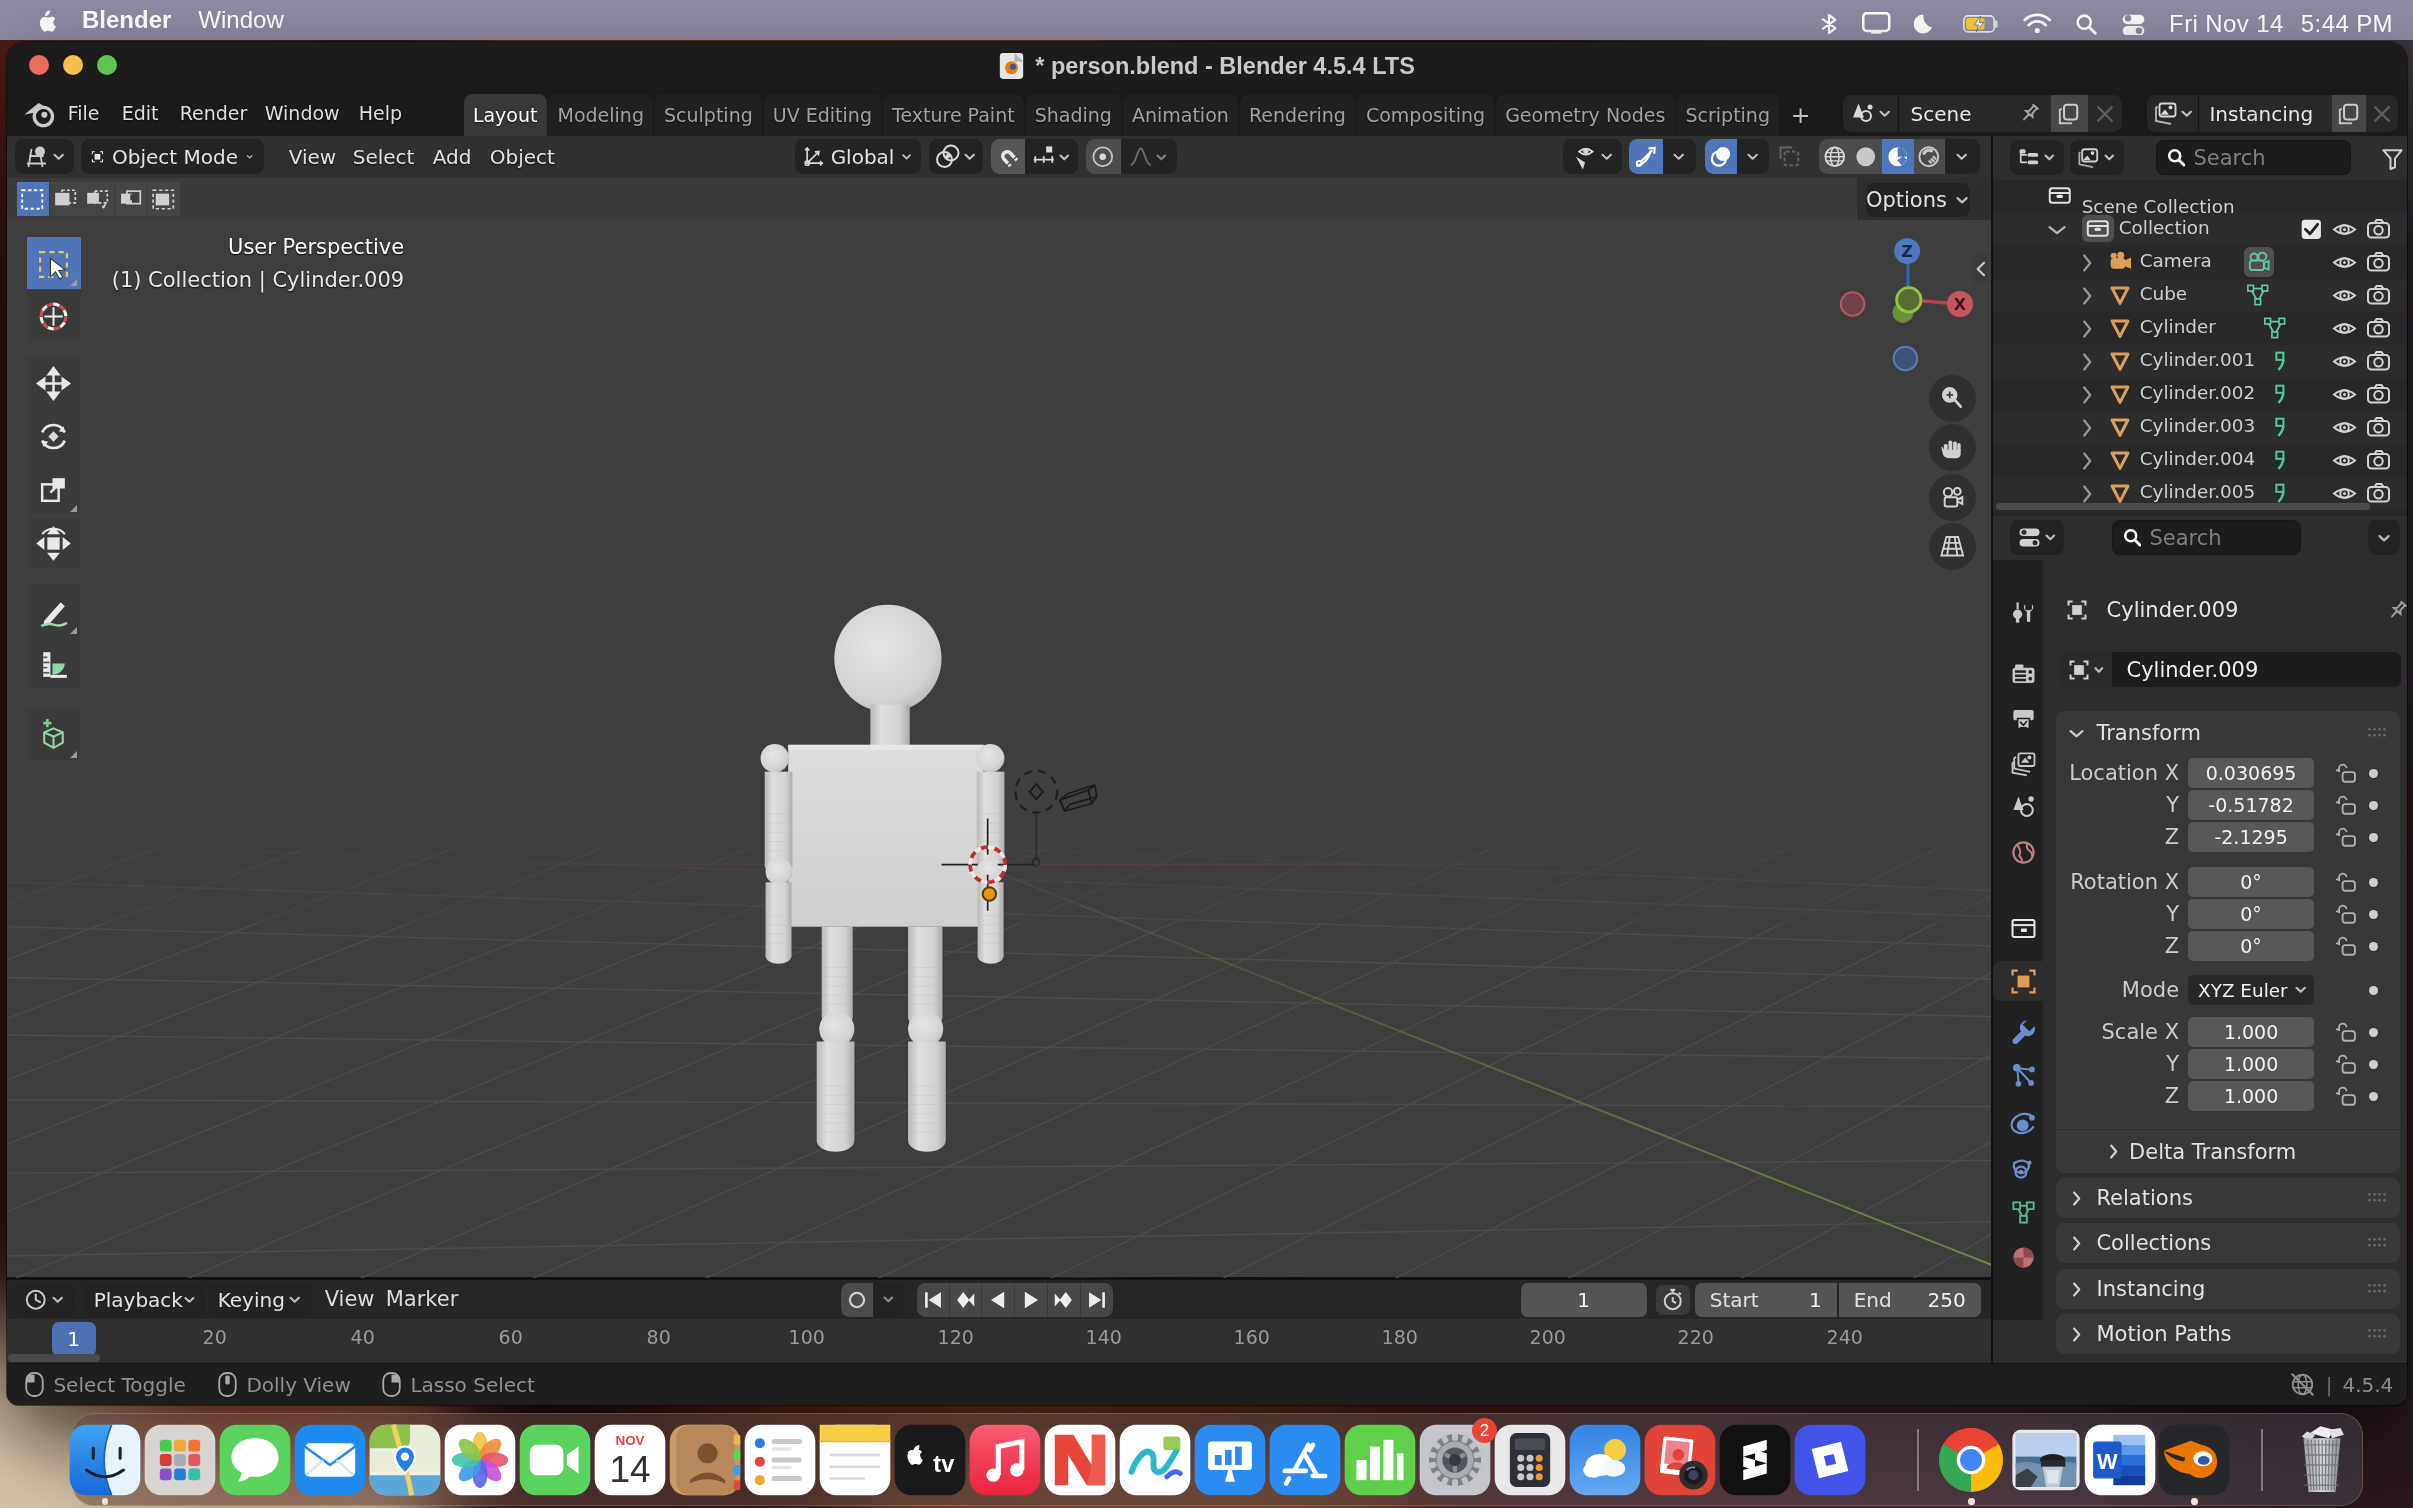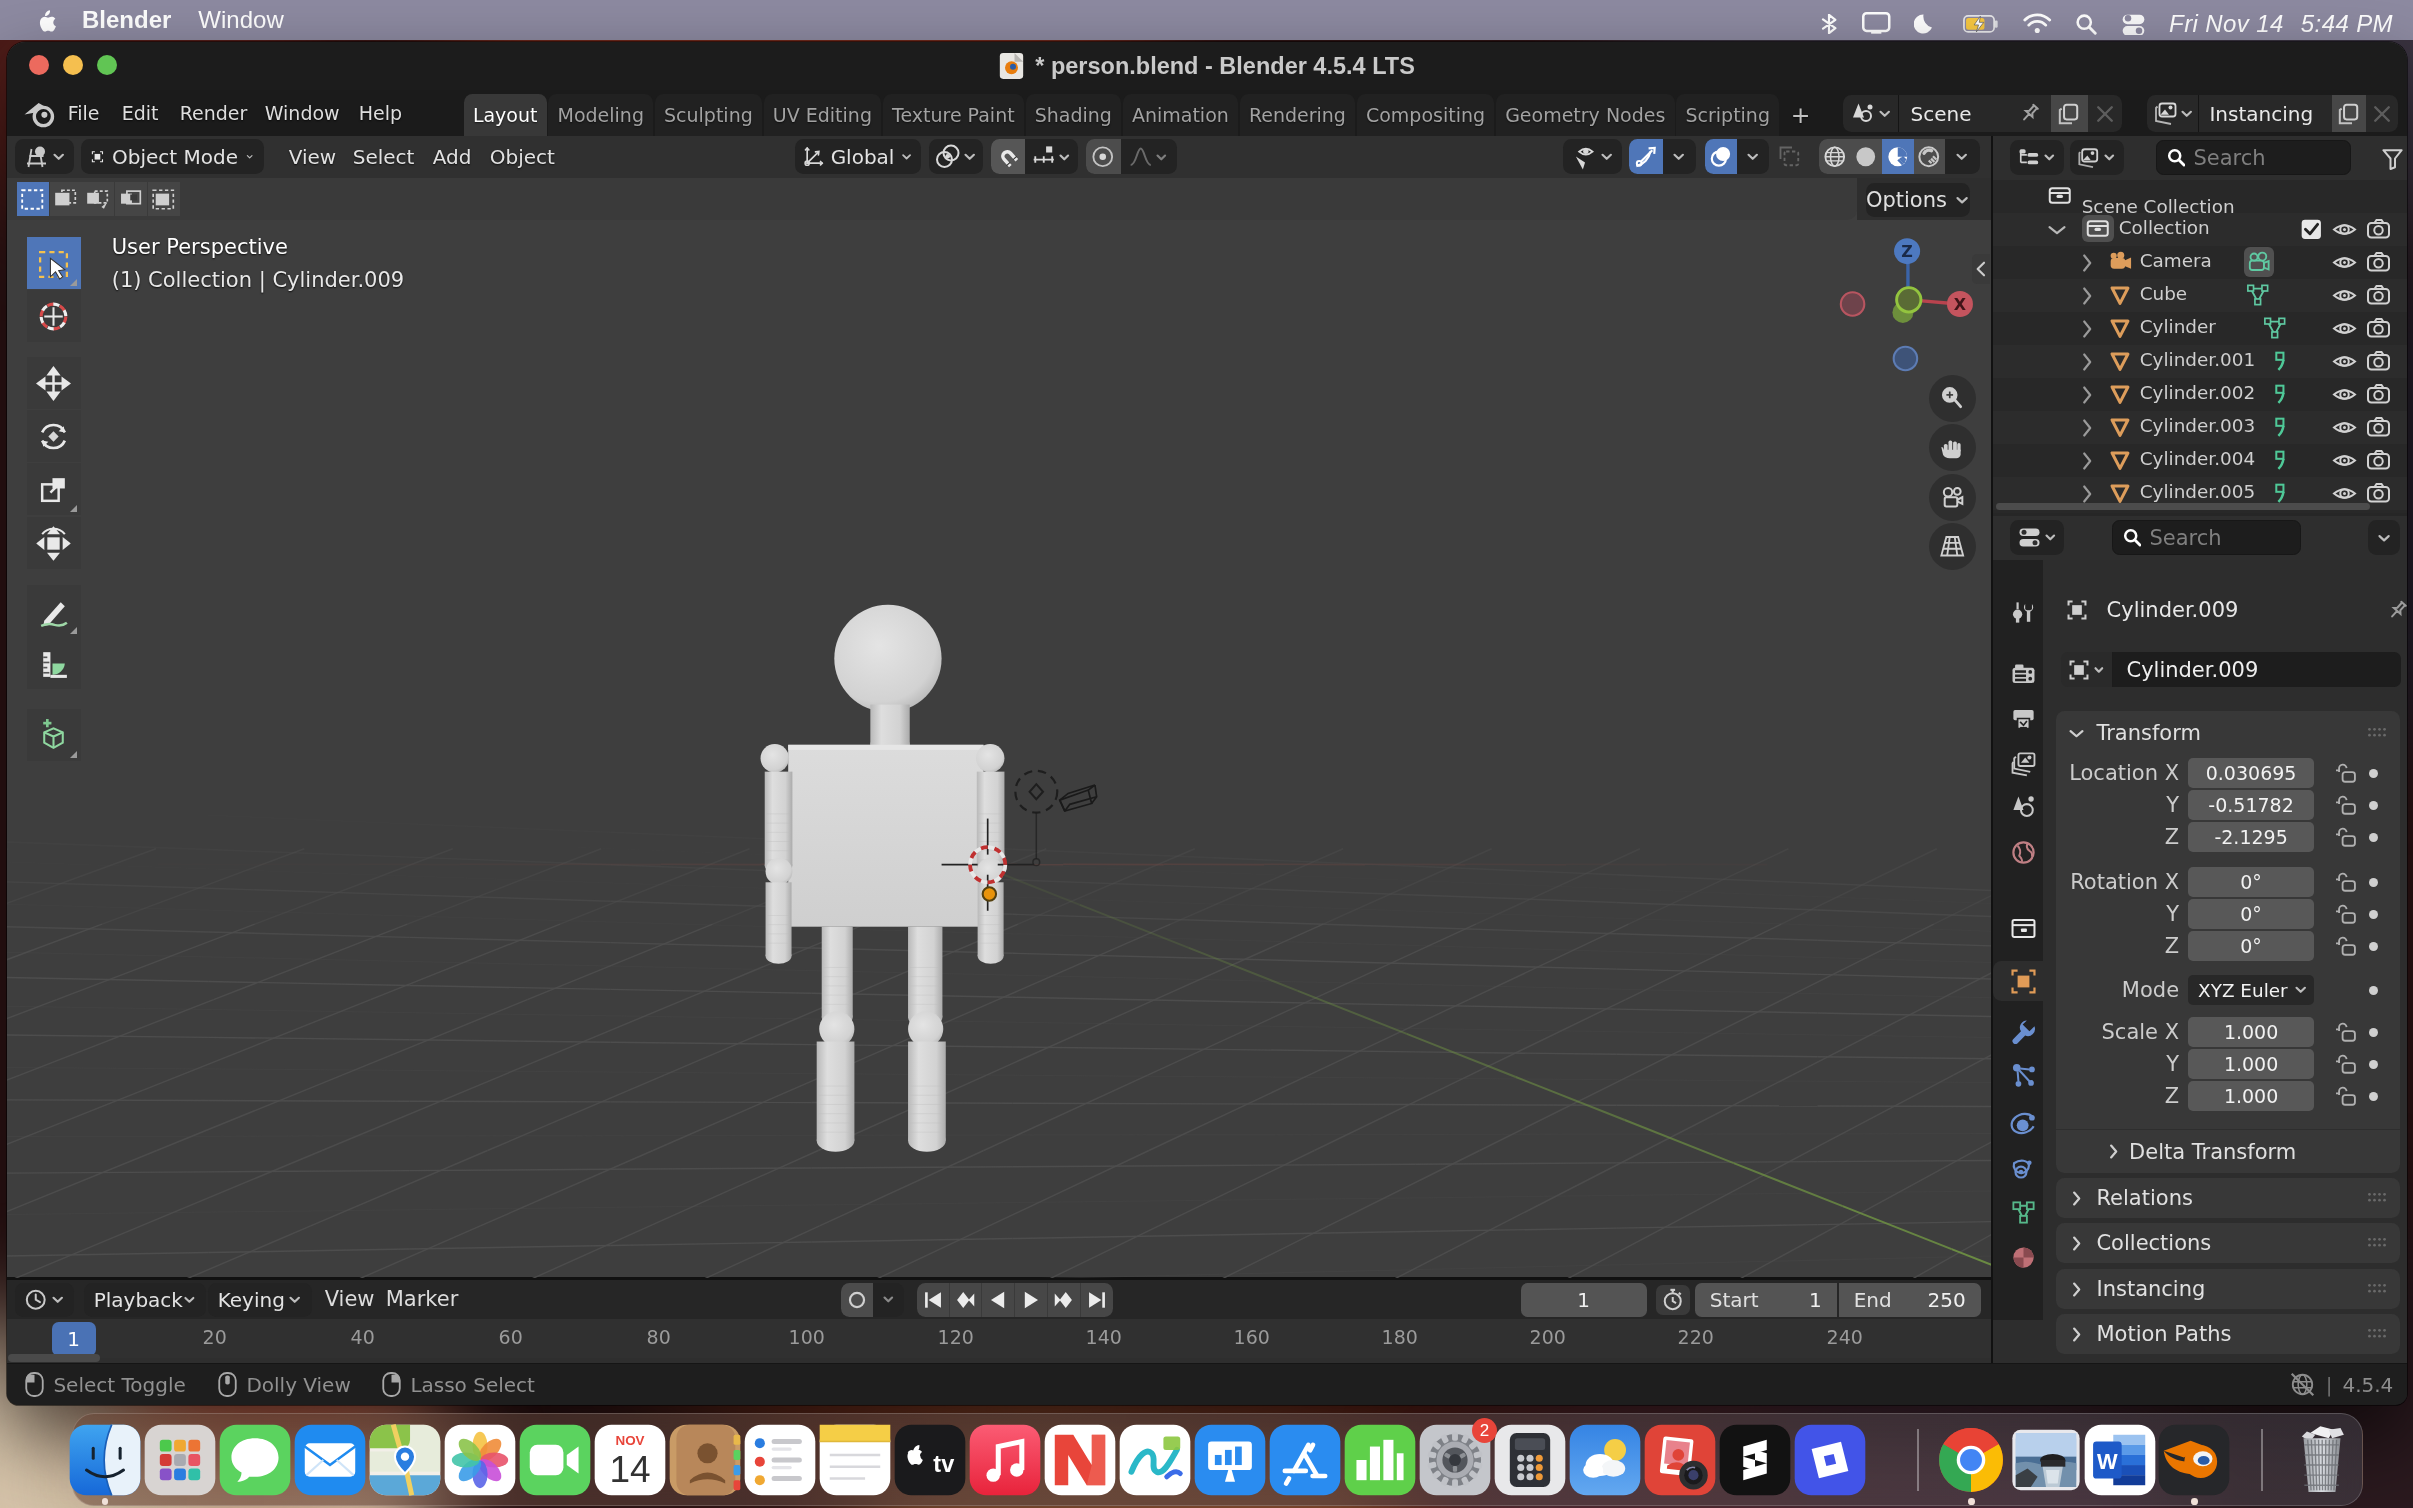--- a/index.html
+++ b/index.html
@@ -64,21 +64,21 @@
   .selbtn { position:absolute; top:4.2px; width:32px; height:34px; background:#454545; display:flex;
             align-items:center; justify-content:center; }
   .selbtn.active { background:#4f76b8; }
   #options-pill { position:absolute; left:1859px; top:47px; width:104px; height:34px; background:#232323;
       border-radius:8.4px; display:flex; align-items:center; justify-content:center; gap:8.4px;
       color:#e0e0e0; font-size:21px; z-index:5; }
 
   #vp-canvas { position:absolute; left:0; top:84px; width:1984px; height:1058px; overflow:hidden; }
   #scene-svg { position:absolute; left:0; top:0; }
   #vp-overlay-text { position:absolute; left:105px; top:11px; color:#ffffff; font-size:21px; line-height:33px;
-    text-shadow:0 0.8px 1.7px rgba(0,0,0,0.8); }
+    text-shadow:0 0.8px 1.7px rgba(0,0,0,0.8);text-align:right; }
   #vp-overlay-text .dim { color:#e8e8e8; }
 
   
   .toolbtn { position:absolute; left:20px; width:54px; height:52px; background:#3a3a3a;
              display:flex; align-items:center; justify-content:center; }
   .toolbtn.active { background:#4f76b8; }
   .toolbtn .flyout { position:absolute; right:3.4px; bottom:3.4px; width:0; height:0;
       border-left:7.5px solid transparent; border-bottom:7.5px solid #9a9a9a; }
 
   
@@ -164,21 +164,21 @@
       <div class="apple">
         <svg width="23.5" height="27" viewBox="0 0 28 32" xmlns="http://www.w3.org/2000/svg">
           <g fill="#fff">
             <path d="M17.8 2.6 c-1.5 0.1 -3.3 1.05 -4.35 2.3 c-0.95 1.15 -1.75 2.9 -1.45 4.55 c1.65 0.1 3.4 -0.85 4.45 -2.1 c1 -1.25 1.75 -2.95 1.35 -4.75 z"></path>
             <path d="M21.8 17.2 c-0.1 -2.9 2.4 -4.35 2.5 -4.45 c-1.35 -2.05 -3.5 -2.35 -4.25 -2.35 c-1.85 -0.2 -3.6 1.05 -4.5 1.05 c-0.95 0 -2.3 -1.05 -3.85 -1 c-1.95 0 -3.8 1.15 -4.85 2.9 c-2.05 3.6 -0.5 8.85 1.45 11.75 c0.95 1.45 2.15 3 3.7 2.9 c1.45 -0.1 2.05 -0.95 3.8 -0.95 c1.75 0 2.25 0.95 3.9 0.95 c1.55 0 2.6 -1.45 3.6 -2.9 c1.15 -1.65 1.55 -3.3 1.65 -3.4 c0 0 -3.1 -1.15 -3.15 -4.5 z"></path>
           </g>
         </svg>
       </div>
       <div class="mname">Blender</div>
       <div class="mitem">Window</div>
-      <div id="mb-right" style="position: absolute; right: 0px; top: 0px; height: 48px; display: flex; align-items: center; font-style: italic;">
+      <div id="mb-right" style="position: absolute; right: 0px; top: 0px; height: 48px; display: flex; align-items: center;">
         <div class="sicon">
           <svg width="20" height="20" viewBox="0 0 24 24" xmlns="http://www.w3.org/2000/svg">
             <path d="M12 0.96 L12 23.04 L19.68 17.04 L4.800000000000001 6.48 M12 0.96 L19.68 6.959999999999999 L4.800000000000001 17.52" stroke="#fff" stroke-width="2.6" fill="none" stroke-linejoin="round" stroke-linecap="round"></path>
           </svg>
         </div>
         <div class="sicon">
           <svg width="28.5" height="23.4" viewBox="0 0 34 27.88" xmlns="http://www.w3.org/2000/svg">
             <rect x="1.5" y="1.5" width="31" height="21.08" rx="4" stroke="#fff" stroke-width="3" fill="none"></rect>
             <rect x="10.88" y="22.44" width="12.24" height="3.4000000000000004" fill="#fff"></rect>
           </svg>

